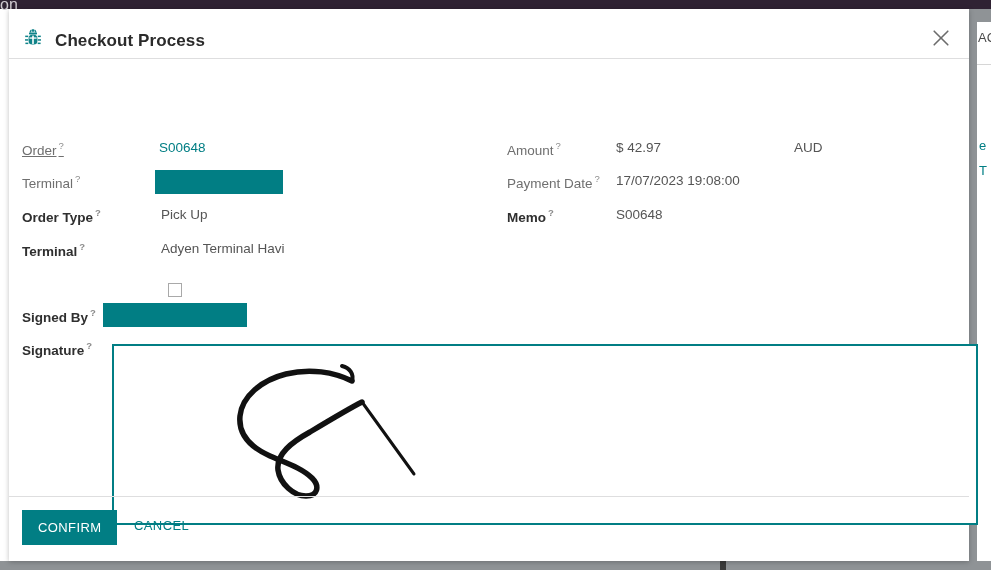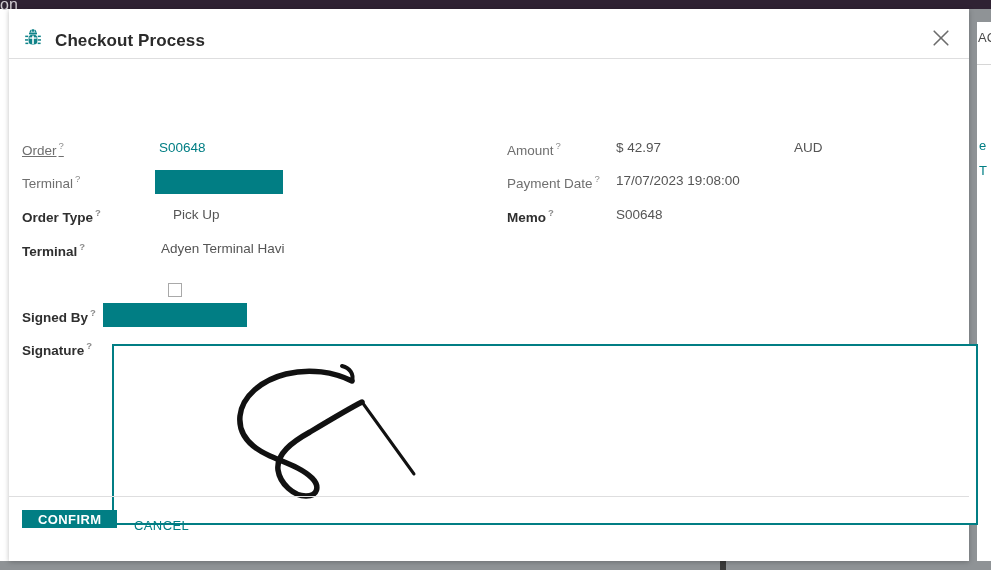--- a/index.html
+++ b/index.html
@@ -189,28 +189,28 @@
   
   #modal-footer {
     position: relative;
     height: 57px;
     border-top: 1px solid #dededf;
     box-sizing: border-box;
   }
   #confirm-button {
     position: absolute;
     left: 13px; top: 13px;
-    height: 18px;
+    height: 35px;
     padding: 0 16px;
     background: #017e84;
     color: #ffffff;
     border: none;
     font-family: "Liberation Sans", sans-serif;
     font-size: 13px;
-    font-weight: 700;
+    font-weight: 400;
     letter-spacing: .4px;
     cursor: pointer;
   }
   #cancel-button {
     position: absolute;
     left: 108px; top: 13px;
     height: 30px;
     padding: 0 17px;
     background: transparent;
     color: #017e84;
@@ -287,21 +287,21 @@
       <span>Signed By</span><span class="qmark">?</span>
     </div>
     <div class="field-label bold" style="left:13px; top:281px;">
       <span>Signature</span><span class="qmark">?</span>
     </div>
 
     <div class="field-value link" style="left:150px; top:81px;">S00648</div>
 
     <div class="redacted" style="left:146px; top:111px; width:128px; height:24px;"></div>
 
-    <div class="field-value" style="left:152px; top:148px;margin-left:12px;">Pick Up</div>
+    <div class="field-value" style="left:152px; top:148px;">Pick Up</div>
 
     <div class="field-value" style="left:152px; top:182px;text-align:center;">Adyen Terminal Havi</div>
 
     <input type="checkbox" id="pickup-checkbox" style="">
 
     <div class="redacted" style="left:94px; top:244px; width:144px; height:24px;"></div>
 
     <div id="signature-pad">
       <svg width="862" height="177" viewBox="0 0 862 177" aria-hidden="true">
         <g fill="none" stroke="#111111" stroke-linecap="round" stroke-linejoin="round">

